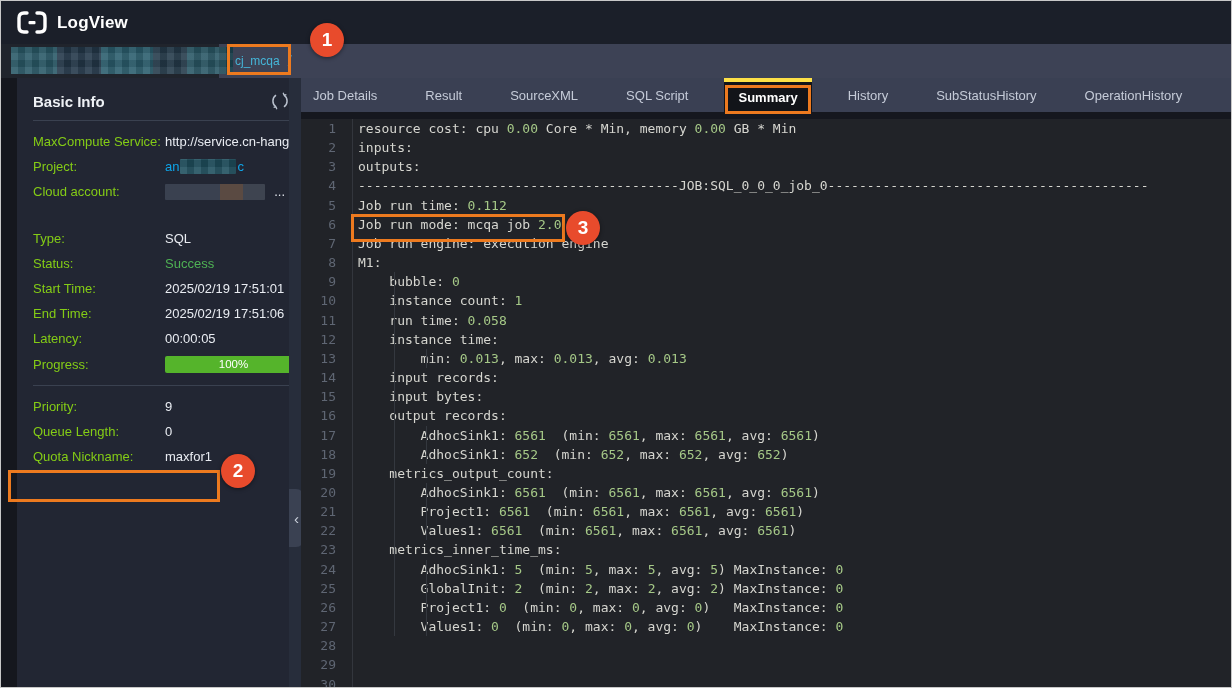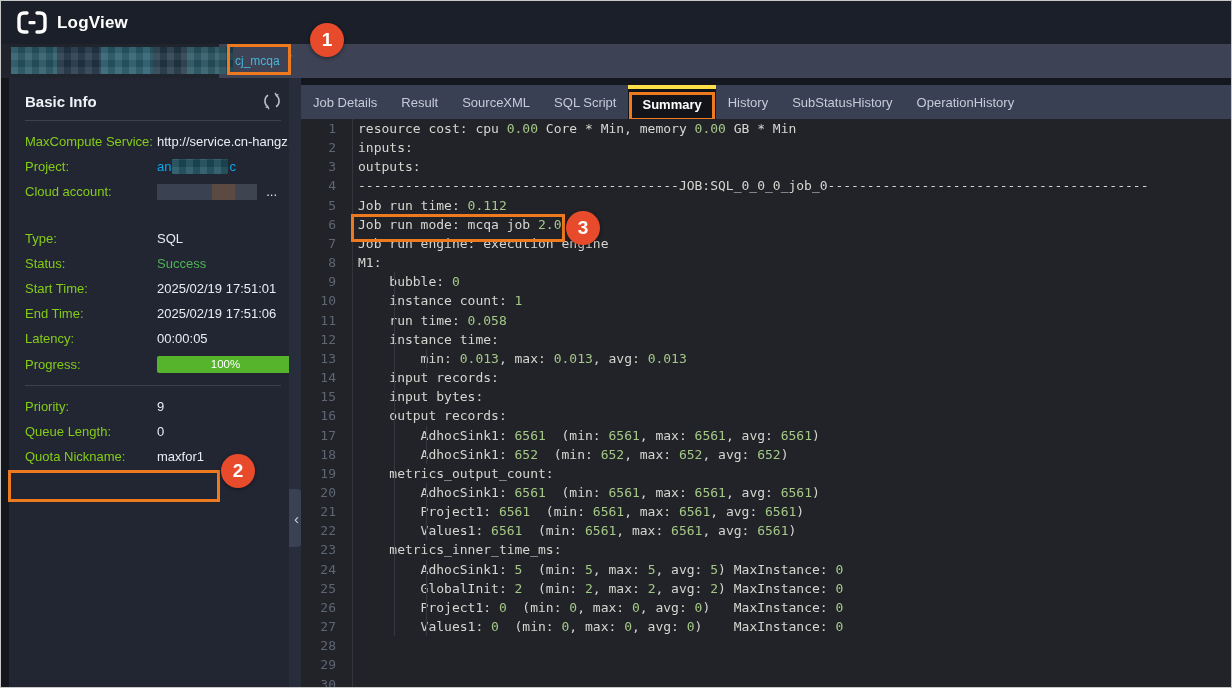--- a/index.html
+++ b/index.html
@@ -15,21 +15,21 @@
   .crumb-right { position:absolute; left:218px; top:43px; width:1014px; height:34px; background:#3d4255; display:flex; align-items:center; }
   .crumb-text { color:#45b6d9; font-size:12px; margin-left:16px; white-space:nowrap; }
   .crumb-sep  { color:#45b6d9; font-size:14px; margin-left:8px; }
 
   .pix { background-image:
       repeating-linear-gradient(90deg, rgba(255,255,255,.06) 0 7px, rgba(0,0,0,.10) 7px 14px),
       repeating-linear-gradient(0deg,  rgba(255,255,255,.05) 0 7px, rgba(0,0,0,.08) 7px 14px); }
   .cz { position:absolute; top:46px; height:27px; }
 
   
-  .sidebar { position:absolute; left:8px; top:77px; width:288px; height:611px; background:#222633; color:#e9ecf2; }
+  .sidebar { position:absolute; left:16px; top:77px; width:288px; height:611px; background:#222633; color:#e9ecf2; }
   .panel-head { display:flex; align-items:center; justify-content:space-between; padding:14px 16px 10px 16px; }
   .panel-title { font-size:15px; font-weight:600; color:#eef1f5; }
   .refresh { width:18px; height:18px; cursor:pointer; }
   .hr { border:none; border-top:1px solid #3a4150; margin:0 16px; }
   .fields { padding:8px 16px 0 16px; }
   .field { height:25px; display:flex; align-items:center; font-size:13px; }
   .field .lbl { width:132px; color:#84cc16; flex:none; }
   .field .val { color:#e9ecf2; white-space:nowrap; display:flex; align-items:center; flex:1; }
   .val.link { color:#0ea5e9; }
   .val.success { color:#4fb254; }
@@ -38,21 +38,21 @@
   .pbar { width:137px; height:17px; background:#55b42b; border-radius:2px; color:#fff; font-size:11.5px; display:flex; align-items:center; justify-content:center; }
   .cz-inline { display:inline-block; height:15px; border-radius:1px; }
   .ellips { margin-left:auto; margin-right:4px; color:#dfe3ea; }
 
   
   .splitter { position:absolute; left:288px; top:77px; width:12px; height:611px; background:#272d3b; }
   .split-handle { position:absolute; left:288px; top:488px; width:15px; height:58px; background:#3a4152; border-radius:0 8px 8px 0; display:flex; align-items:center; justify-content:center; color:#cdd3de; font-size:15px; cursor:pointer; }
 
   
   .main { position:absolute; left:300px; top:77px; width:932px; height:611px; background:#15171e; }
-  .tabbar { position:absolute; left:0; top:7px; width:932px; height:34px; background:#3a4053; display:flex; align-items:stretch; }
+  .tabbar { position:absolute; left:0; top:0; width:932px; height:34px; background:#3a4053; display:flex; align-items:stretch;gap:24px; }
   .tab { display:flex; align-items:center; padding:0 12px; color:#c5cbd8; font-size:13px; cursor:pointer; position:relative; }
   .tab.active { background:#121419; color:#ffffff; font-weight:700; padding:0 14px; border-top:4px solid #fde047; }
   .tab-anno { position:absolute; left:1px; right:1px; top:3px; height:29px; border:3px solid #ed7a1f; pointer-events:none; }
 
   
   .code { position:absolute; left:0; top:41px; width:932px; height:570px; background:#212328; display:flex;
           font-family:"DejaVu Sans Mono","Liberation Mono",monospace; font-size:13px; line-height:19.17px; overflow:hidden; }
   .gutter { width:52px; flex:none; text-align:right; padding-right:16px; color:#5f6673; border-right:1px solid #33363d; }
   .lines { flex:1; padding-left:5px; color:#d6d6d0; }
   .cline { height:19.17px; white-space:pre; position:relative; }

